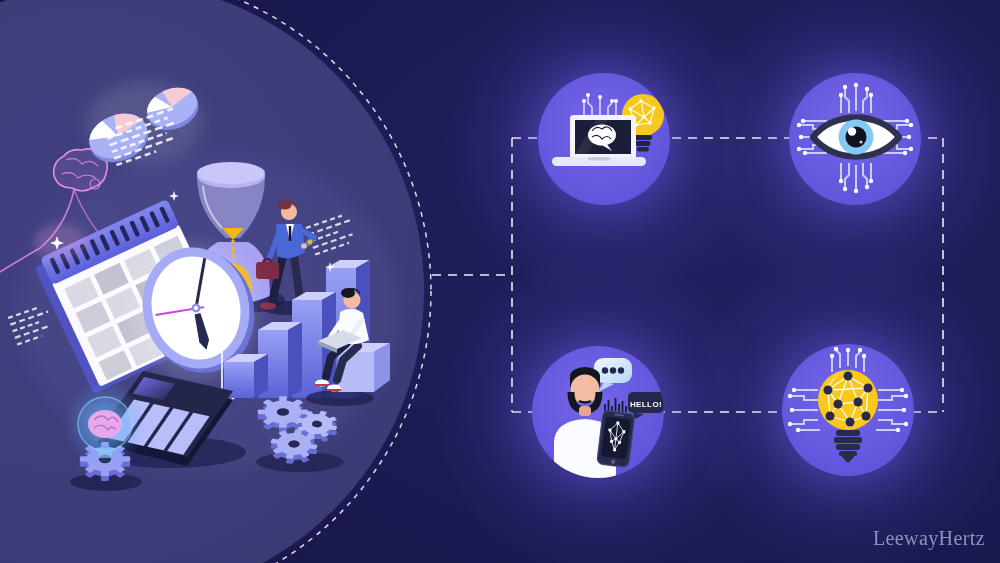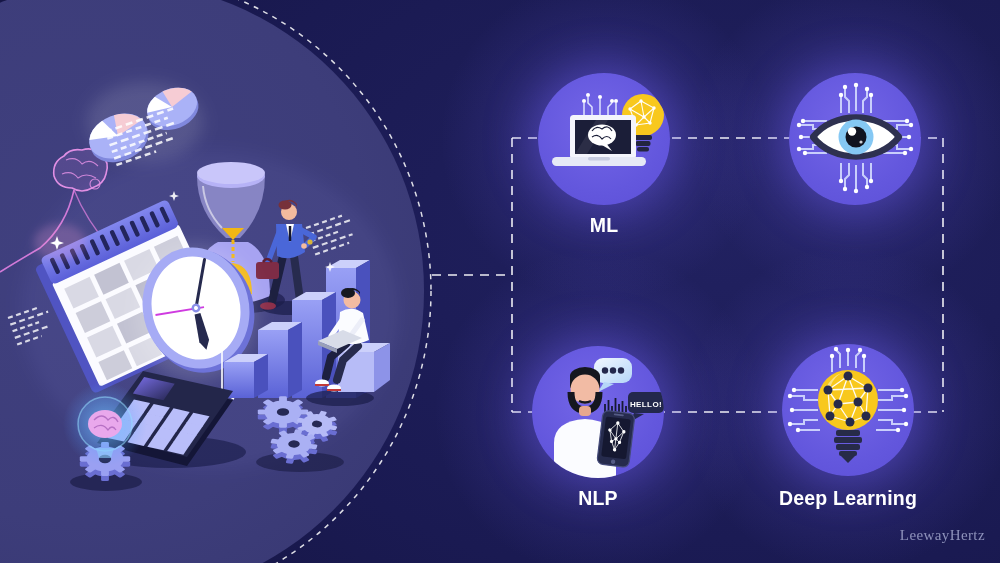--- a/index.html
+++ b/index.html
@@ -25,21 +25,21 @@
     text-align:right;
   }
   .node svg{position:absolute;left:0;top:0;}
   .node-label{
     position:absolute;width:260px;text-align:center;color:#ffffff;
     font-size:19.5px;font-weight:600;letter-spacing:.2px;line-height:22px;
     transform:translateX(-50%);
   }
   .watermark{
     position:absolute;right:15px;top:527px;color:#8e92bb;
-    font-family:"Liberation Serif", serif;font-size:15px;letter-spacing:.4px;
+    font-family:"Liberation Serif", serif;font-size:20px;letter-spacing:.4px;
   }
 </style>
 </head>
 <body>
 
 <div class="stage">
 
   <div class="dots"></div>
 
   <div class="halo" style="left:434px;top:-31px"></div>
@@ -542,18 +542,15 @@
       <g fill="#272b49">
         <rect x="54" y="86" width="24" height="6" rx="2"></rect>
           <rect x="52" y="93" width="28" height="6" rx="2"></rect>
           <rect x="54" y="100" width="24" height="6" rx="2"></rect>
           <rect x="57" y="107" width="18" height="5" rx="2"></rect>
         <polygon points="59,112 73,112 66,119"></polygon>
       </g>
     </svg>
   </div>
 
-  <div class="node-label" style="left:604px;top:214px">ML</div>
-  <div class="node-label" style="left:598px;top:487px">NLP</div>
-  <div class="node-label" style="left:848px;top:487px">Deep Learning</div>
 
   <div class="watermark">LeewayHertz</div>
 </div>
 
 </body></html>

